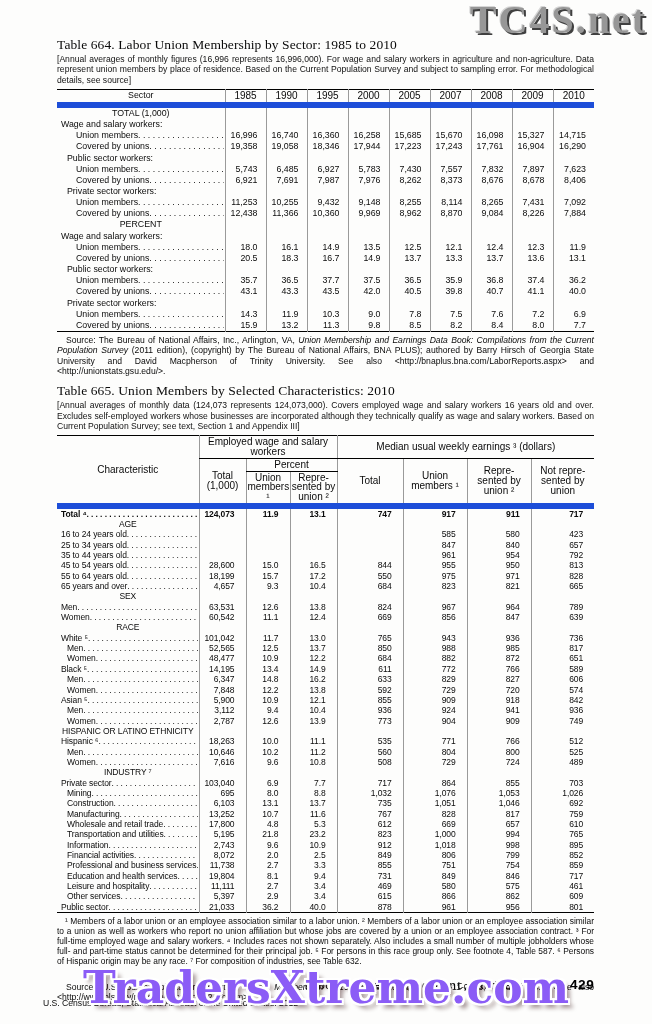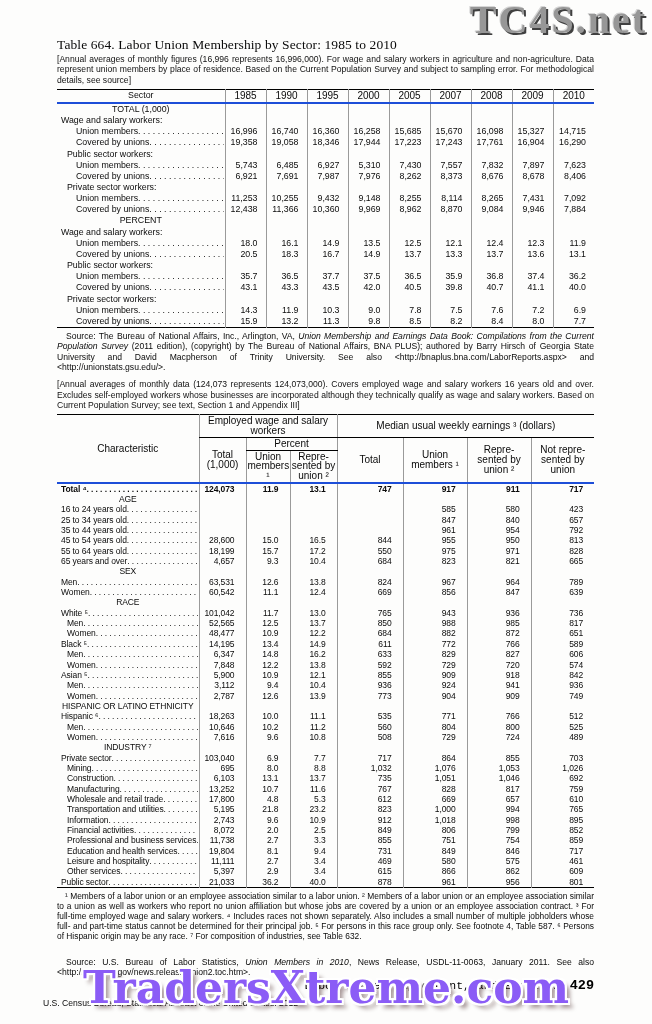--- a/index.html
+++ b/index.html
@@ -9,21 +9,21 @@
   .content{position:absolute;left:57px;top:37px;width:537px}
   .tbl-title{font-family:"Liberation Serif","DejaVu Serif",serif;font-size:13.5px;line-height:15px;
              font-weight:normal;margin-bottom:2px;letter-spacing:.1px}
   .note{font-size:8.6px;line-height:10.4px;text-align:justify;margin-bottom:4px;color:#111}
   table{border-collapse:collapse;table-layout:fixed;width:537px;
         border-top:1.5px solid #000;border-bottom:1.5px solid #000}
   th{font-weight:normal;font-size:10px;line-height:9.7px;text-align:center;vertical-align:middle;
      padding:1px 1px;border-left:1px solid #9a9a9a}
   td{border-left:1px solid #9a9a9a;vertical-align:bottom}
   .noL{border-left:none}
-  .hb{border-bottom:2px solid #1d4ed8}
+  .hb{border-bottom:6px solid #1d4ed8}
   .gb{border-bottom:1px solid #000}
   .pre{white-space:pre-line}
   .grp{height:12px}
   .t664 td{font-size:8.8px;line-height:11.15px;padding:0 1px}
   .t665 td{font-size:8.5px;line-height:10.35px;padding:0 1px;letter-spacing:-.1px}
   td.num{text-align:right}
   .t664 td.num{padding-right:8px}
   .t665 td.num{padding-right:11px}
   td.center{text-align:center}
   .bold{font-weight:bold}
@@ -180,21 +180,21 @@
         <tr>
           <td class="noL">
             <div class="cellwrap i2">
               <span class="t">Union members</span>
               <span class="dots"></span>
             </div>
           </td>
           <td class="num">5,743</td>
           <td class="num">6,485</td>
           <td class="num">6,927</td>
-          <td class="num">5,310</td>
+          <td class="num">5,783</td>
           <td class="num">7,430</td>
           <td class="num">7,557</td>
           <td class="num">7,832</td>
           <td class="num">7,897</td>
           <td class="num">7,623</td>
         </tr>
         <tr>
           <td class="noL">
             <div class="cellwrap i2">
               <span class="t">Covered by unions</span>
@@ -251,21 +251,21 @@
               <span class="dots"></span>
             </div>
           </td>
           <td class="num">12,438</td>
           <td class="num">11,366</td>
           <td class="num">10,360</td>
           <td class="num">9,969</td>
           <td class="num">8,962</td>
           <td class="num">8,870</td>
           <td class="num">9,084</td>
-          <td class="num">9,946</td>
+          <td class="num">8,226</td>
           <td class="num">7,884</td>
         </tr>
         <tr>
           <td class="noL center">PERCENT</td>
           <td class="num"></td>
           <td class="num"></td>
           <td class="num"></td>
           <td class="num"></td>
           <td class="num"></td>
           <td class="num"></td>
@@ -421,20 +421,21 @@
           <td class="num">8.2</td>
           <td class="num">8.4</td>
           <td class="num">8.0</td>
           <td class="num">7.7</td>
         </tr>
       </tbody>
   </table>
 
   <p class="src"><span>Source: The Bureau of National Affairs, Inc., Arlington, VA, </span><span class="it">Union Membership and Earnings Data Book: Compilations from the Current Population Survey</span><span> (2011 edition), (copyright) by The Bureau of National Affairs, BNA PLUS); authored by Barry Hirsch of Georgia State University and David Macpherson of Trinity University. See also &lt;http://bnaplus.bna.com/LaborReports.aspx&gt; and &lt;http://unionstats.gsu.edu/&gt;.</span></p>
 
+  <div class="tbl-title m665">Table 665. Union Members by Selected Characteristics: 2010</div>
   <div class="note">[Annual averages of monthly data (124,073 represents 124,073,000). Covers employed wage and salary workers 16 years old and over. Excludes self-employed workers whose businesses are incorporated although they technically qualify as wage and salary workers. Based on Current Population Survey; see text, Section 1 and Appendix III]</div>
 
   <div class="t665wrap">
     <table class="t665">
       <colgroup>
         <col style="width:142px">
           <col style="width:47px">
           <col style="width:44px">
           <col style="width:47px">
         <col style="width:66px">

